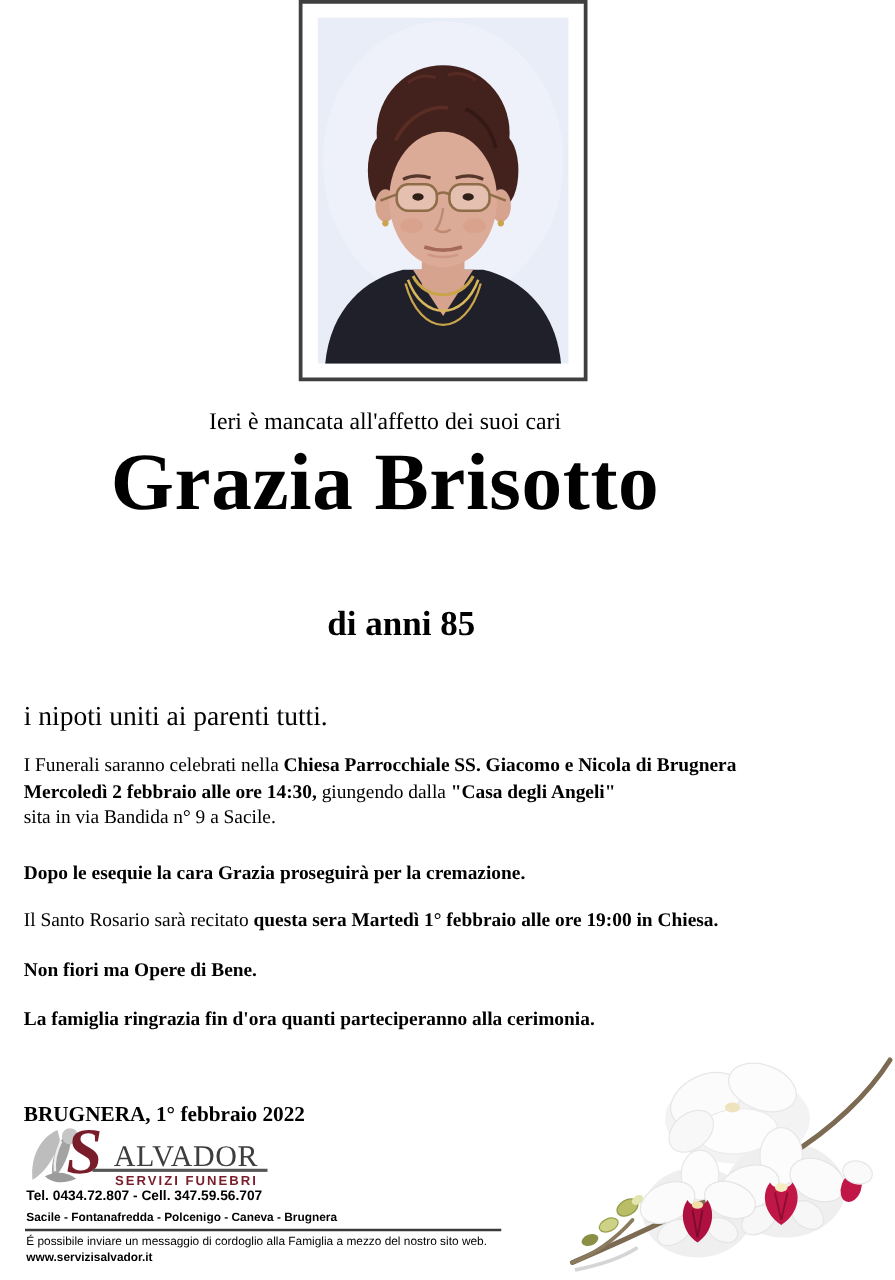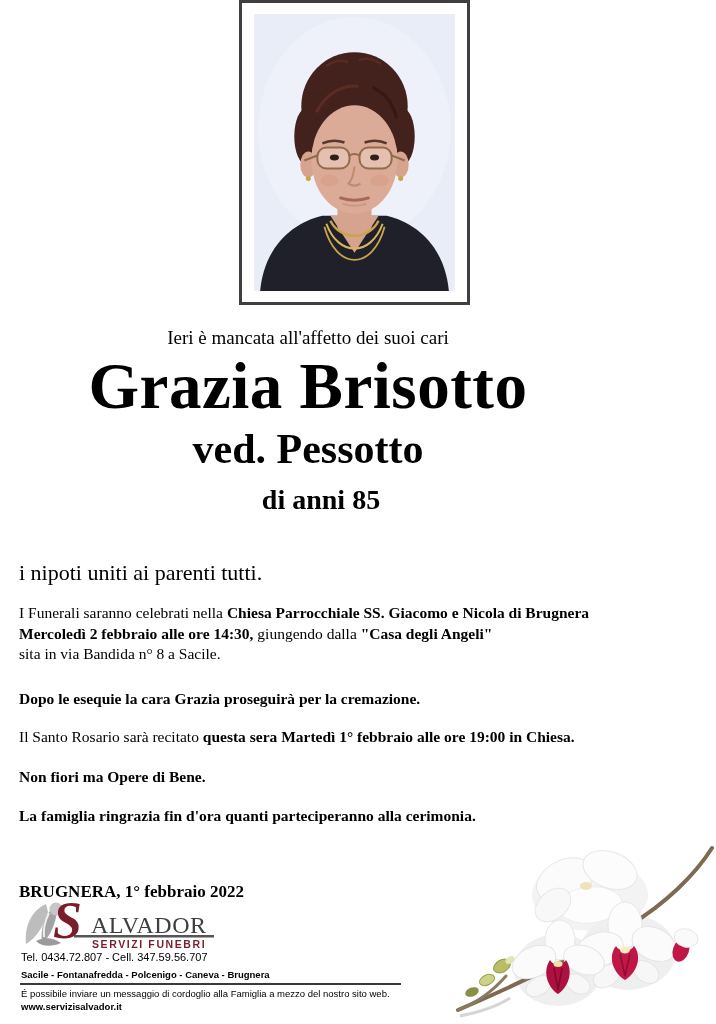--- a/index.html
+++ b/index.html
@@ -18,21 +18,21 @@
   .rosary{top:727px;font-size:15.5px;line-height:19px;}
   .flowers-note{top:767px;}
   .thanks{top:806px;}
   .dateline{top:882px;font-size:17px;}
   .photo-frame{position:absolute;left:239px;top:0;width:231px;height:305px;
                border:3px solid #3f3f3f;box-sizing:border-box;background:#fff;
                display:flex;align-items:center;justify-content:center;}
   .portrait{width:201px;height:277px;display:block;}
   .logo-svg{position:absolute;left:16px;top:896px;width:290px;height:60px;}
   .sans{font-family:"Liberation Sans",sans-serif;}
-  .tel{position:absolute;left:21px;top:951px;font-size:11px;font-weight:normal;}
+  .tel{position:absolute;left:21px;top:951px;font-size:11px;font-weight:bold;}
   .locations{position:absolute;left:21px;top:969px;font-size:9.5px;font-weight:bold;}
   .sep{position:absolute;left:20px;top:983px;width:381px;height:2px;background:#3a3a3a;}
   .note{position:absolute;left:21px;top:988px;font-size:9.5px;line-height:12.5px;margin:0;}
   .orchid-svg{position:absolute;left:450px;top:820px;width:266px;height:204px;}
 </style>
 </head>
 <body>
 
 <div class="page">
 
@@ -83,26 +83,25 @@
       <path d="M88,189 Q100,193 112,189" stroke="#c98d7a" stroke-width="2" fill="none" opacity="0.7"></path>
 
       <path d="M76,206 C86,226 114,226 124,206" stroke="#c9a44a" stroke-width="2.5" fill="none"></path>
       <path d="M72,209 C84,242 116,242 128,209" stroke="#d8b65c" stroke-width="2" fill="none"></path>
       <path d="M70,212 C82,256 118,256 130,212" stroke="#c9a44a" stroke-width="1.8" fill="none"></path>
     </svg>
   </div>
 
   <div class="centered intro">Ieri è mancata all'affetto dei suoi cari</div>
   <div class="centered name">Grazia Brisotto</div>
-  <div class="centered widow">ved. Pessotto</div>
   <div class="centered age">di anni 85</div>
 
   <p class="para announce"><br><span>i nipoti uniti ai parenti tutti.</span></p>
 
-  <p class="para funeral"><span>I Funerali saranno celebrati nella </span><b>Chiesa Parrocchiale SS. Giacomo e Nicola di Brugnera</b><br><b>Mercoledì 2 febbraio alle ore 14:30,</b><span> giungendo dalla </span><b>"Casa degli Angeli"</b><br><span>sita in via Bandida n° 8 a Sacile.</span></p>
+  <p class="para funeral"><span>I Funerali saranno celebrati nella </span><b>Chiesa Parrocchiale SS. Giacomo e Nicola di Brugnera</b><br><b>Mercoledì 2 febbraio alle ore 14:30,</b><span> giungendo dalla </span><b>"Casa degli Angeli"</b><br><span>sita in via Bandida n° 9 a Sacile.</span></p>
 
   <p class="para bold-line cremation">Dopo le esequie la cara Grazia proseguirà per la cremazione.</p>
 
   <p class="para rosary"><span>Il Santo Rosario sarà recitato </span><b>questa sera Martedì 1° febbraio alle ore 19:00 in Chiesa.</b></p>
 
   <p class="para bold-line flowers-note">Non fiori ma Opere di Bene.</p>
   <p class="para bold-line thanks">La famiglia ringrazia fin d'ora quanti parteciperanno alla cerimonia.</p>
   <p class="para bold-line dateline">BRUGNERA, 1° febbraio 2022</p>
 
   <svg class="logo-svg" viewBox="0 0 290 60" xmlns="http://www.w3.org/2000/svg">

